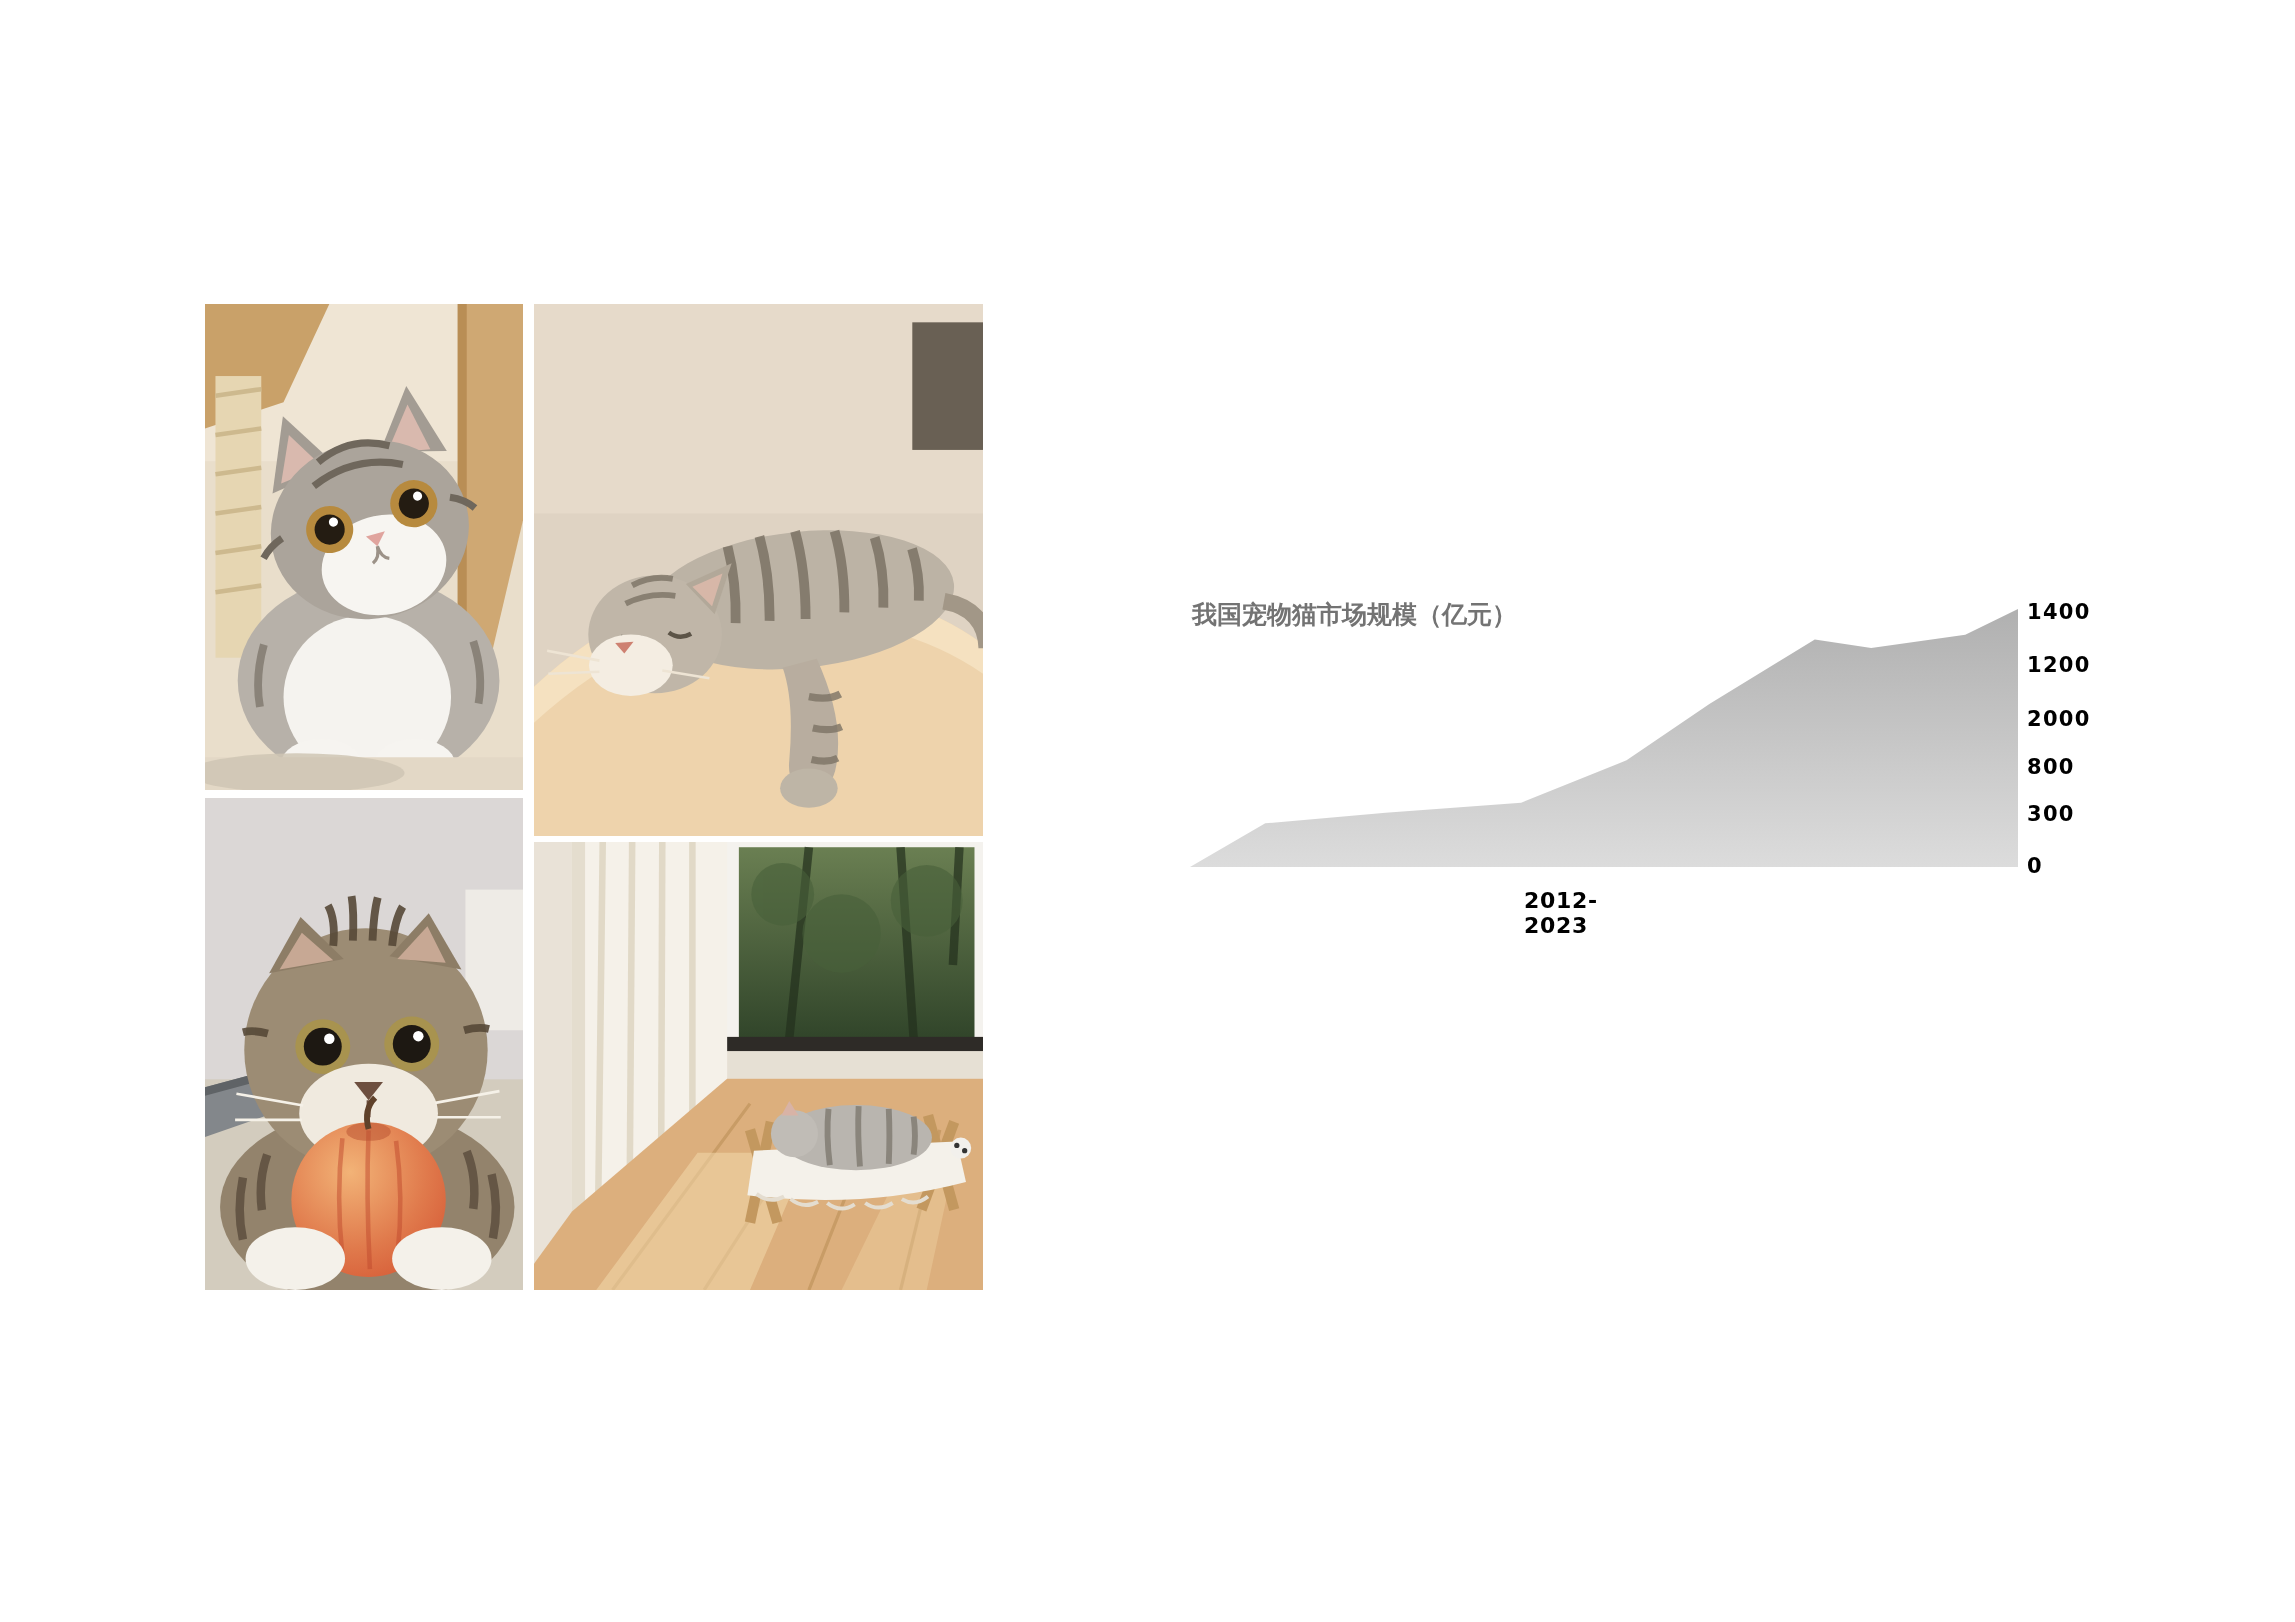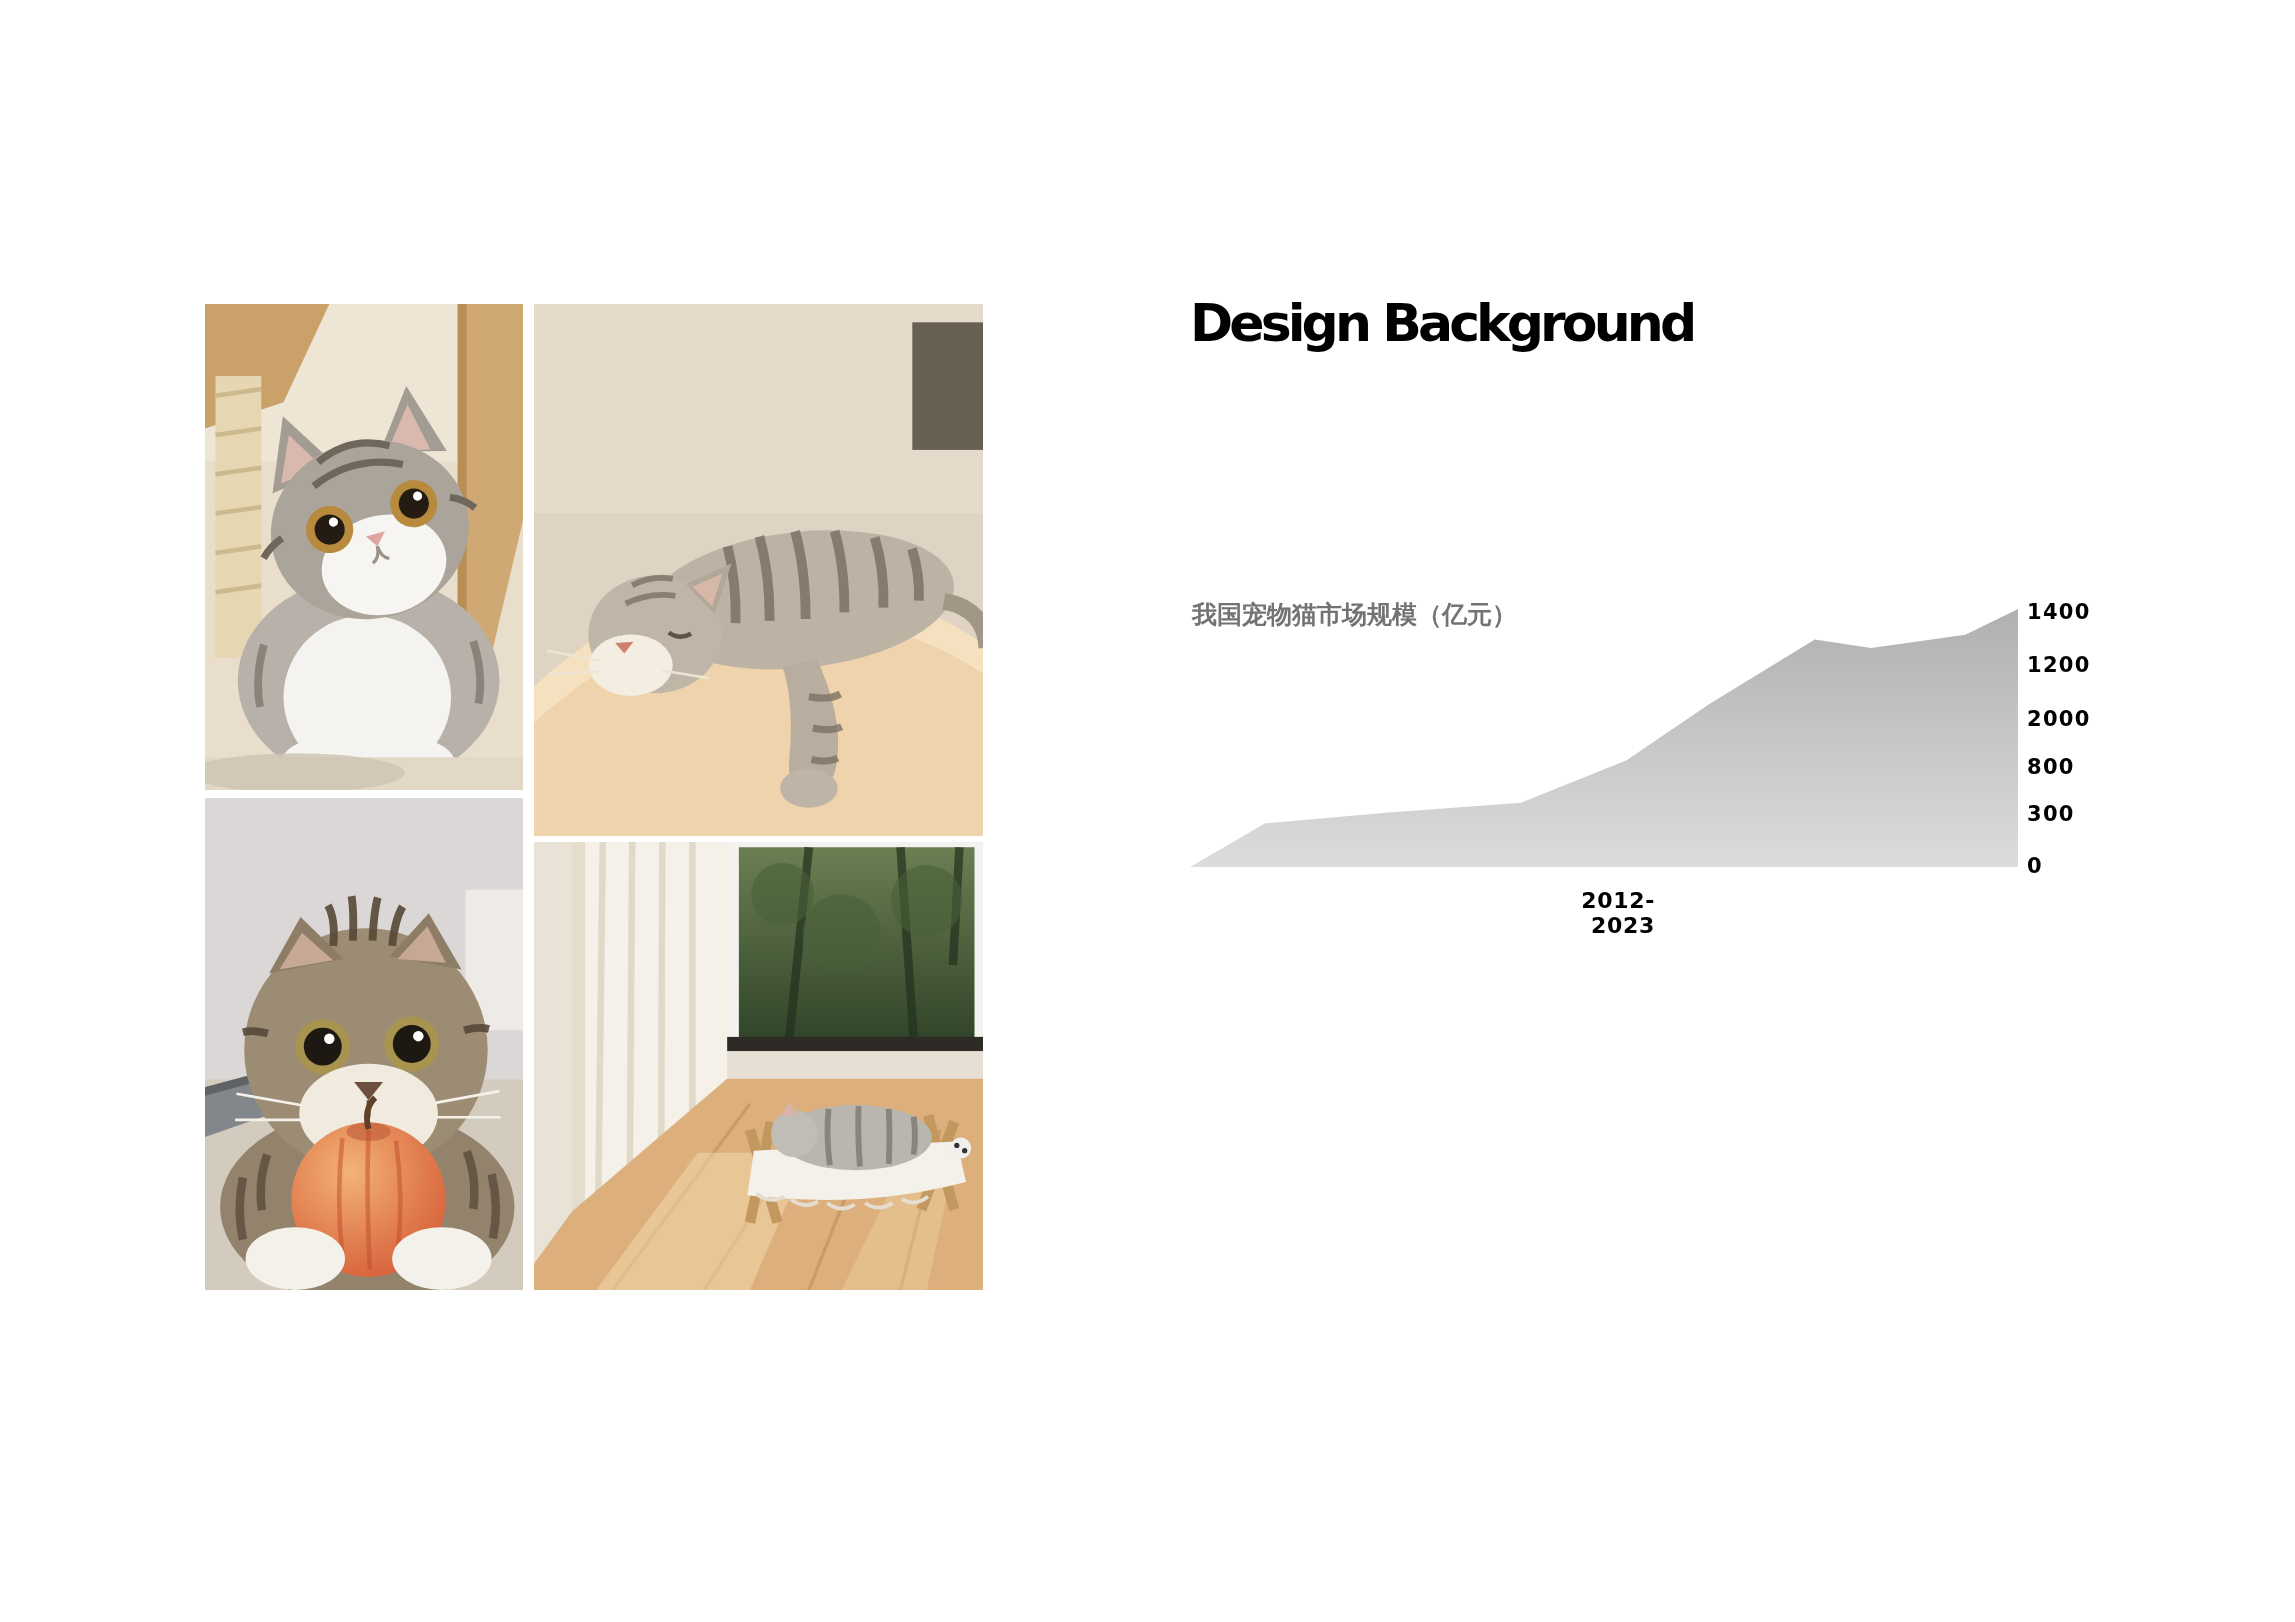--- a/index.html
+++ b/index.html
@@ -12,21 +12,21 @@
   .photo-3{left:205px;top:798px;width:318px;height:492px;}
   .photo-4{left:534px;top:842px;width:449px;height:448px;}
   .page-title{position:absolute;left:1190px;top:297px;margin:0;
         font-size:52px;font-weight:900;letter-spacing:-3.9px;line-height:1;color:#000;}
   .chart-title{position:absolute;left:1190px;top:599px;margin:2px;
         font-size:25px;font-weight:700;letter-spacing:0px;line-height:1.1;color:#737373;}
   .plot{position:absolute;left:1190px;top:609px;width:828px;height:258px;}
   .y-axis{position:absolute;left:2027px;top:609px;width:111px;height:258px;text-align:center;}
   .ylab{position:absolute;left:0;height:22px;line-height:22px;
         font-size:21px;font-weight:900;letter-spacing:1.3px;color:#000;}
-  .x-axis-label{position:absolute;left:1524px;top:888px;width:131px;text-align:right;
+  .x-axis-label{position:absolute;left:1524px;top:888px;width:131px;text-align:left;
         font-size:22px;font-weight:900;letter-spacing:0.7px;color:#000;}
   .body-paragraph{position:absolute;left:1190px;top:1135px;width:844px;margin:0;
         font-family:"Liberation Serif", serif;font-size:25px;line-height:32px;
         letter-spacing:2px;text-align:justify;color:#0c0c0c;}
 </style>
 </head>
 <body>
 
 <div class="page">
 
@@ -268,21 +268,20 @@
           <circle cx="398" cy="446" r="36" fill="#c0bcb6"></circle>
           <polygon points="378,418 390,396 404,418" fill="#d8b3a6"></polygon>
         </g>
       </g>
       <circle cx="652" cy="468" r="16" fill="#f2f0ec"></circle>
       <circle cx="646" cy="464" r="4" fill="#333333"></circle>
         <circle cx="658" cy="472" r="4" fill="#333333"></circle>
     </svg>
   </figure>
 
-  <h1 class="page-title">Design Background</h1>
 
   <section>
     <h2 class="chart-title">我国宠物猫市场规模（亿元）</h2>
     <div class="plot">
       <svg width="828" height="258" viewBox="0 0 1266 394" preserveAspectRatio="none">
         <defs>
           <linearGradient id="areaGrad" x1="0" y1="0" x2="0" y2="1">
             <stop id="gstop1" offset="0" stop-color="#b0b0b0"></stop>
             <stop id="gstop2" offset="1" stop-color="#dcdcdc"></stop>
           </linearGradient>

